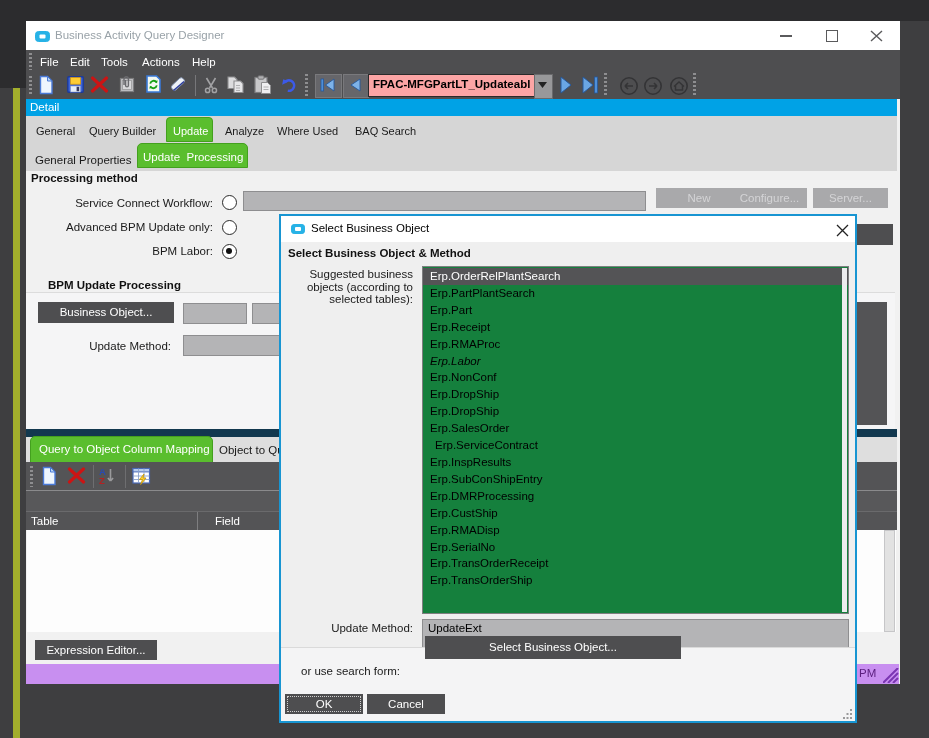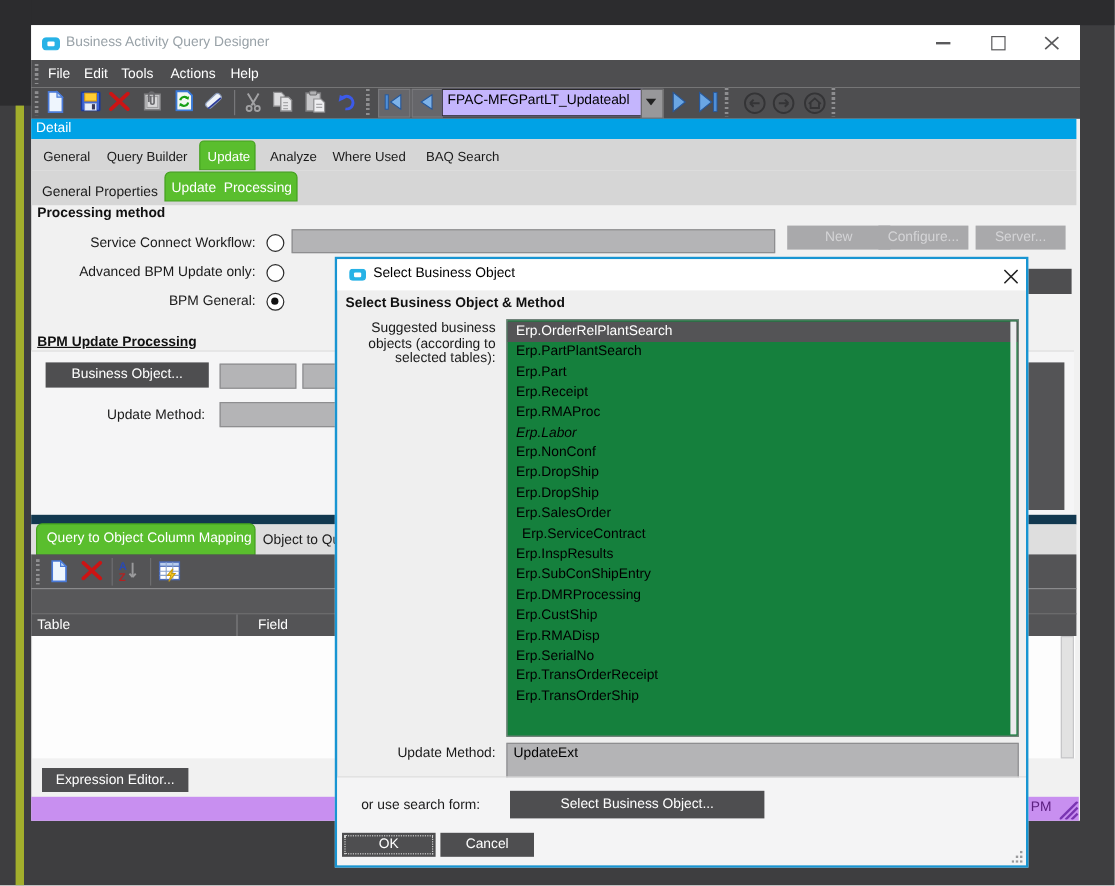--- a/index.html
+++ b/index.html
@@ -112,21 +112,21 @@
     <div class="a" style="left:289px;top:53px;width:25px;height:22px;background:#66666a;border:1px solid #79797c;"></div>
     <svg class="a" style="left:294px;top:57px;" width="16" height="14" viewBox="0 0 16 14">
       <rect x="1" y="1" width="2.6" height="12" fill="#4f8fd8" stroke="#27589a" stroke-width="0.8"></rect>
       <path d="M14,1 L5.5,7 L14,13 Z" fill="#7db2e8" stroke="#27589a" stroke-width="0.9"></path>
     </svg>
     <div class="a" style="left:317px;top:53px;width:24px;height:22px;background:#66666a;border:1px solid #79797c;"></div>
     <svg class="a" style="left:323px;top:57px;" width="13" height="14" viewBox="0 0 13 14">
       <path d="M11,1 L2,7 L11,13 Z" fill="#7db2e8" stroke="#27589a" stroke-width="0.9"></path>
     </svg>
 
-    <div class="a" style="left:342px;top:53px;width:166px;height:21px;background:#c4b5fd;border:1px solid #2a2a2a;overflow:hidden;">
+    <div class="a" style="left:342px;top:53px;width:166px;height:21px;background:#fca5a5;border:1px solid #2a2a2a;overflow:hidden;font-weight:bold;">
       <div style="font-size:11.5px;color:#000;margin:3px 0 0 4px;white-space:nowrap;">FPAC-MFGPartLT_Updateabl</div>
     </div>
     <div class="a" style="left:508px;top:53px;width:17px;height:23px;background:#98989a;border:1px solid #6a6a6c;"></div>
     <svg class="a" style="left:512px;top:61px;" width="9" height="6" viewBox="0 0 9 6">
         <path d="M0,0 L9,0 L4.5,6 Z" fill="#222"></path>
       </svg>
 
     <svg class="a" style="left:533px;top:55px;" width="14" height="18" viewBox="0 0 14 18">
       <path d="M2,1 L12,9 L2,17 Z" fill="#6aa6e4" stroke="#27589a"></path>
     </svg>
@@ -165,26 +165,26 @@
 
     <div class="a b12" style="left:5px;top:151px;">Processing method</div>
     <div class="a t12" style="left:0px;top:176px;width:187px;text-align:right;">Service Connect Workflow:</div>
     <div class="a radio" style="left:196px;top:174px;"></div>
     <div class="a disfld" style="left:217px;top:170px;width:401px;height:18px;"></div>
     <div class="a disbtn" style="left:630px;top:167px;width:86px;height:20px;line-height:20px;">New</div>
     <div class="a disbtn" style="left:706px;top:167px;width:75px;height:20px;line-height:20px;">Configure...</div>
     <div class="a disbtn" style="left:787px;top:167px;width:75px;height:20px;line-height:20px;">Server...</div>
     <div class="a t12" style="left:0px;top:200px;width:187px;text-align:right;">Advanced BPM Update only:</div>
     <div class="a radio" style="left:196px;top:199px;"></div>
-    <div class="a t12" style="left:0px;top:224px;width:187px;text-align:right;">BPM General:</div>
+    <div class="a t12" style="left:0px;top:224px;width:187px;text-align:right;">BPM Labor:</div>
     <div class="a radio" style="left:196px;top:223px;"></div>
     <div class="a" style="left:200px;top:227px;width:6px;height:6px;background:#111;border-radius:50%;"></div>
     <div class="a dkbtn" style="left:794px;top:203px;width:73px;height:21px;"></div>
 
-    <div class="a b12" style="left:5px;top:258px;text-decoration:underline;">BPM Update Processing</div>
+    <div class="a b12" style="left:22px;top:258px;">BPM Update Processing</div>
     <div class="a" style="left:0px;top:271px;width:869px;height:138px;background:#f5f5f6;border-top:1px solid #dcdcdc;"></div>
     <div class="a" style="left:700px;top:281px;width:161px;height:123px;background:#545456;"></div>
     <div class="a dkbtn" style="left:12px;top:281px;width:136px;height:21px;line-height:21px;">Business Object...</div>
     <div class="a disfld" style="left:157px;top:282px;width:62px;height:19px;"></div>
     <div class="a disfld" style="left:226px;top:282px;width:62px;height:19px;"></div>
     <div class="a t12" style="left:0px;top:319px;width:145px;text-align:right;">Update Method:</div>
     <div class="a disfld" style="left:157px;top:314px;width:131px;height:19px;"></div>
 
     <div class="a" style="left:0;top:408px;width:871px;height:8px;background:#12384f;"></div>
 
@@ -280,21 +280,21 @@
     </div>
 
     <div class="a t12" style="left:16px;top:406px;width:116px;text-align:right;">Update Method:</div>
     <div class="a disfld" style="left:141px;top:403px;width:427px;height:32px;box-sizing:border-box;">
       <div style="font-size:11.5px;color:#000;margin:2px 0 0 5px;">UpdateExt</div>
     </div>
 
     <div class="a" style="left:0;top:431px;width:574px;height:1px;background:#dadada;"></div>
     <div class="a" style="left:0;top:432px;width:574px;height:73px;background:#f4f4f5;"></div>
     <div class="a t12" style="left:20px;top:449px;">or use search form:</div>
-    <div class="a dkbtn" style="left:144px;top:443px;width:212px;height:23px;line-height:23px;">Select Business Object...</div>
+    <div class="a dkbtn" style="left:144px;top:420px;width:256px;height:23px;line-height:23px;">Select Business Object...</div>
 
     <div class="a dkbtn" style="left:4px;top:478px;width:78px;height:20px;line-height:20px;"><span style="outline:1px dotted #cfcfcf;display:inline-block;width:72px;height:14px;line-height:14px;margin-top:3px;">OK</span></div>
     <div class="a dkbtn" style="left:86px;top:478px;width:78px;height:20px;line-height:20px;">Cancel</div>
     <svg class="a" style="left:562px;top:493px;" width="10" height="10" viewBox="0 0 10 10">
       <g fill="#9a9a9c">
           <rect x="7" y="0" width="2" height="2"></rect>
           <rect x="7" y="4" width="2" height="2"></rect>
           <rect x="7" y="8" width="2" height="2"></rect>
           <rect x="3.5" y="4" width="2" height="2"></rect>
           <rect x="3.5" y="8" width="2" height="2"></rect>

